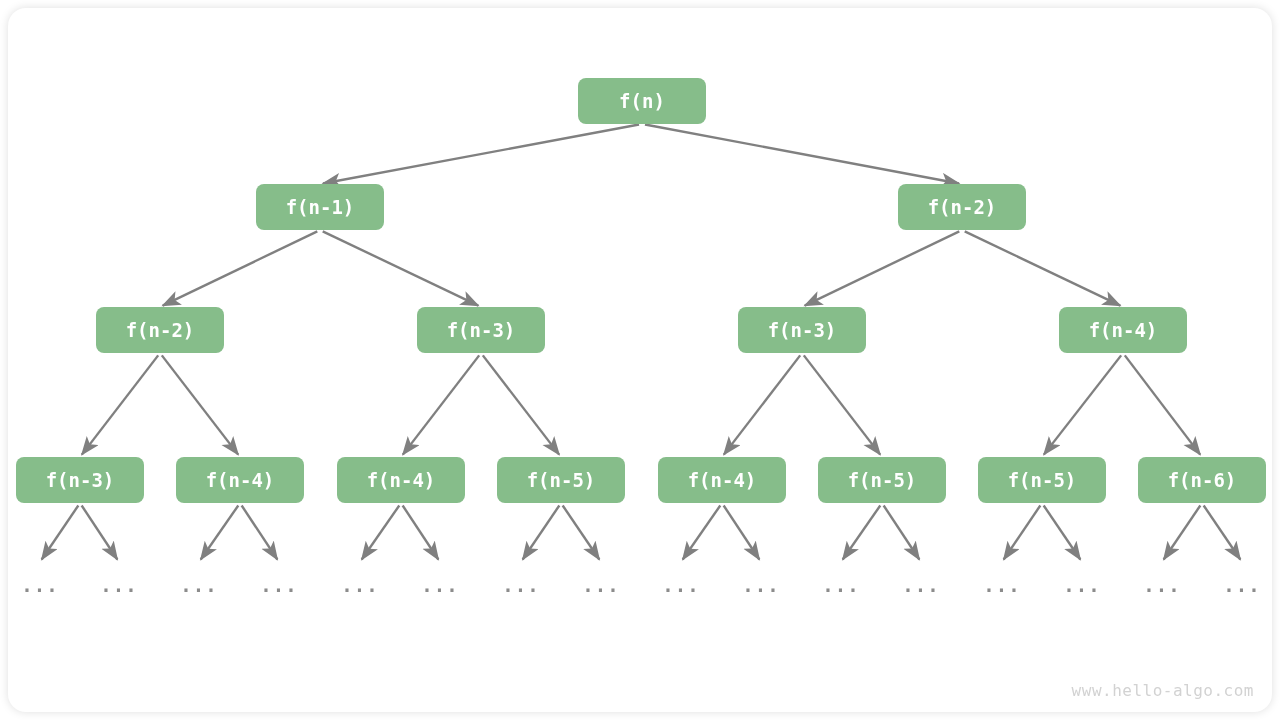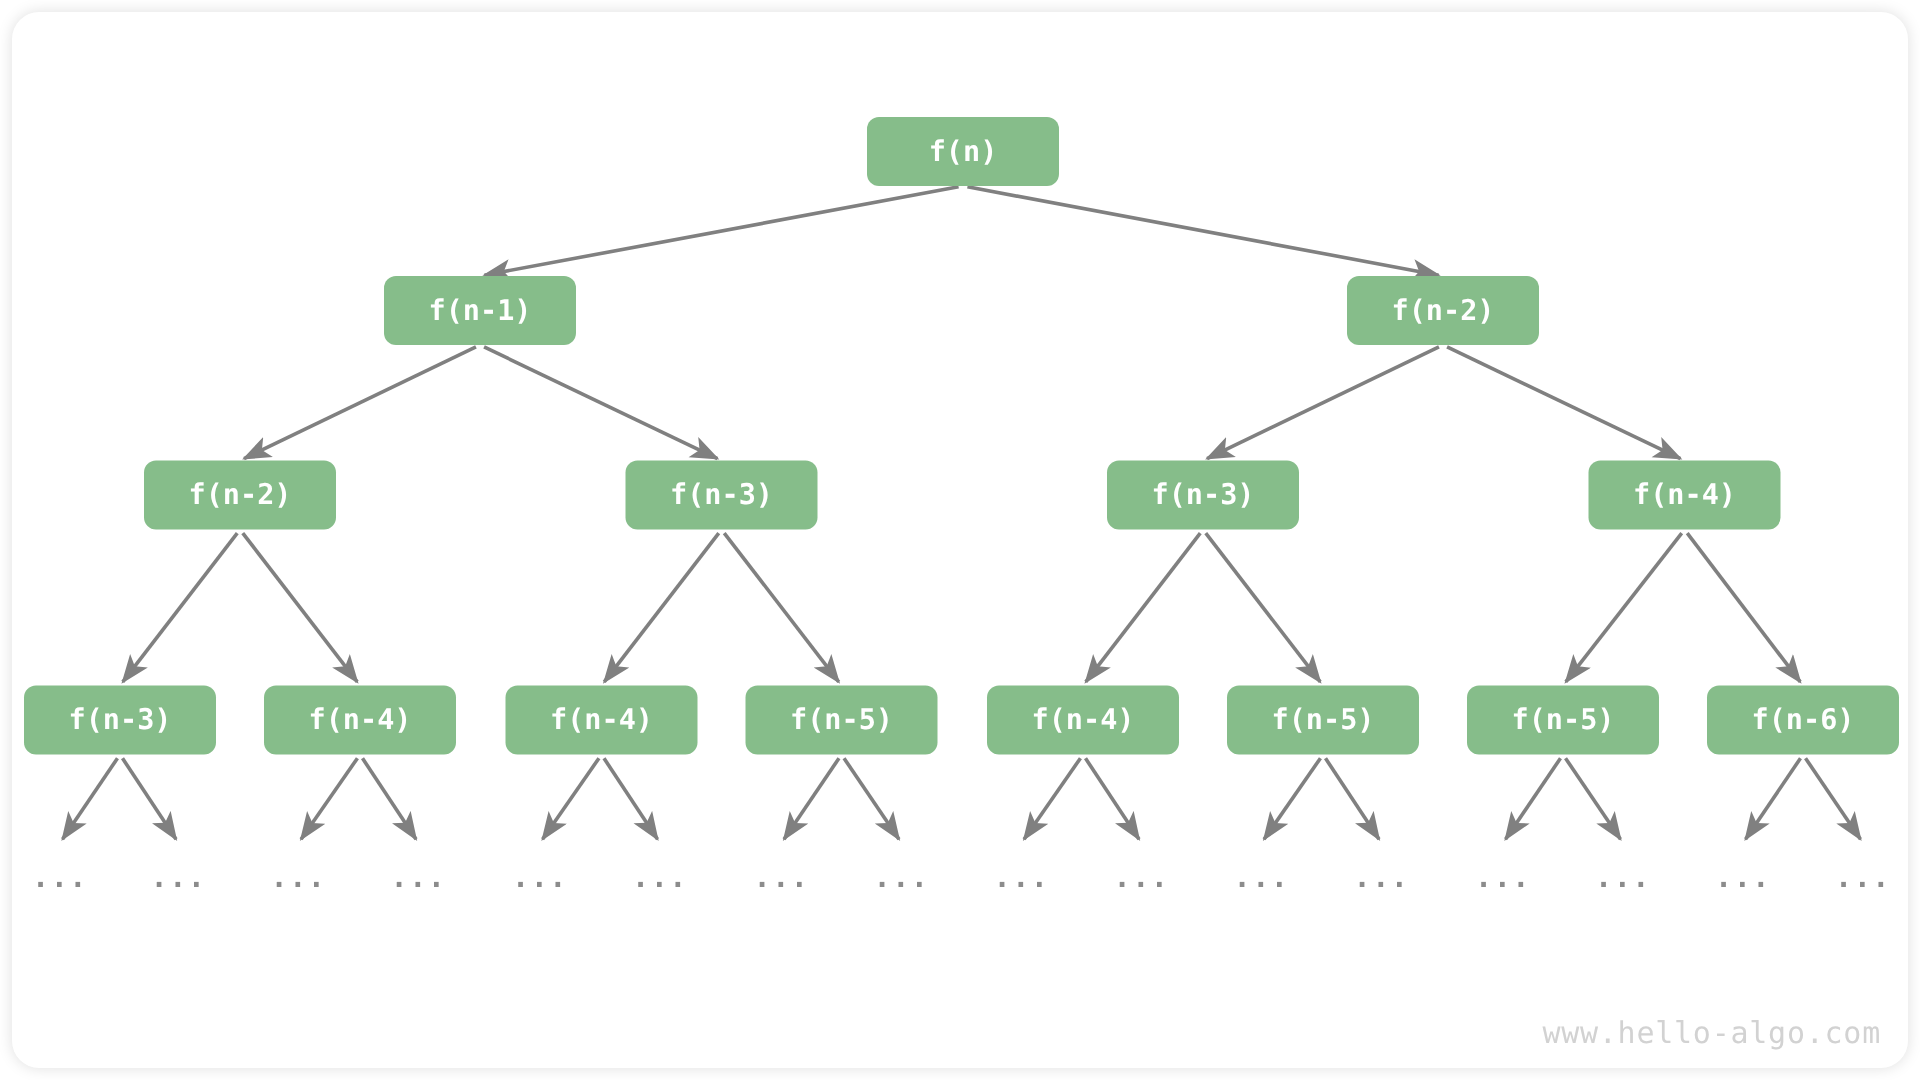--- a/index.html
+++ b/index.html
@@ -59,21 +59,21 @@
     text-anchor: middle;
     dominant-baseline: middle;
     letter-spacing: 1px;
   }
   .watermark {
     position: absolute;
     right: 26px;
     bottom: 20px;
     color: #d2d2d2;
     font-family: "DejaVu Sans Mono", monospace;
-    font-size: 20px;
+    font-size: 16px;
     letter-spacing: 0.5px;
     white-space: nowrap;
   }
 </style>
 </head>
 <body>
 
 <div id="canvas-wrap">
   <div class="card"></div>
 

